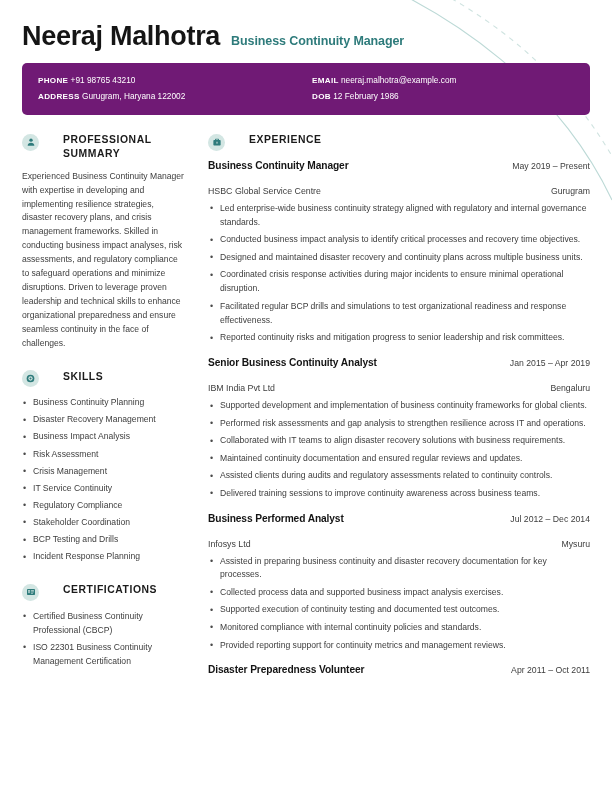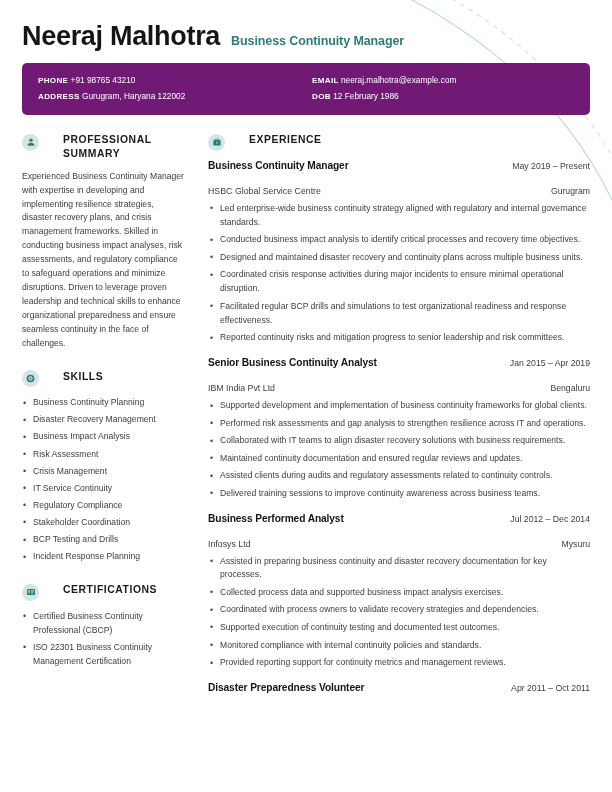--- a/index.html
+++ b/index.html
@@ -250,21 +250,20 @@
               <div class="job-title">Business Performed Analyst</div>
               <div class="job-date">Jul 2012 – Dec 2014</div>
             </div>
             <div class="job-sub">
               <div class="job-org">Infosys Ltd</div>
               <div class="job-loc">Mysuru</div>
             </div>
             <ul class="blist">
               <li>Assisted in preparing business continuity and disaster recovery documentation for key processes.</li>
               <li>Collected process data and supported business impact analysis exercises.</li>
-              <li>Coordinated with process owners to validate recovery strategies and dependencies.</li>
               <li>Supported execution of continuity testing and documented test outcomes.</li>
               <li>Monitored compliance with internal continuity policies and standards.</li>
               <li>Provided reporting support for continuity metrics and management reviews.</li>
             </ul>
           </div>
           <div class="job">
             <div class="job-top">
               <div class="job-title">Disaster Preparedness Volunteer</div>
               <div class="job-date">Apr 2011 – Oct 2011</div>
             </div>

